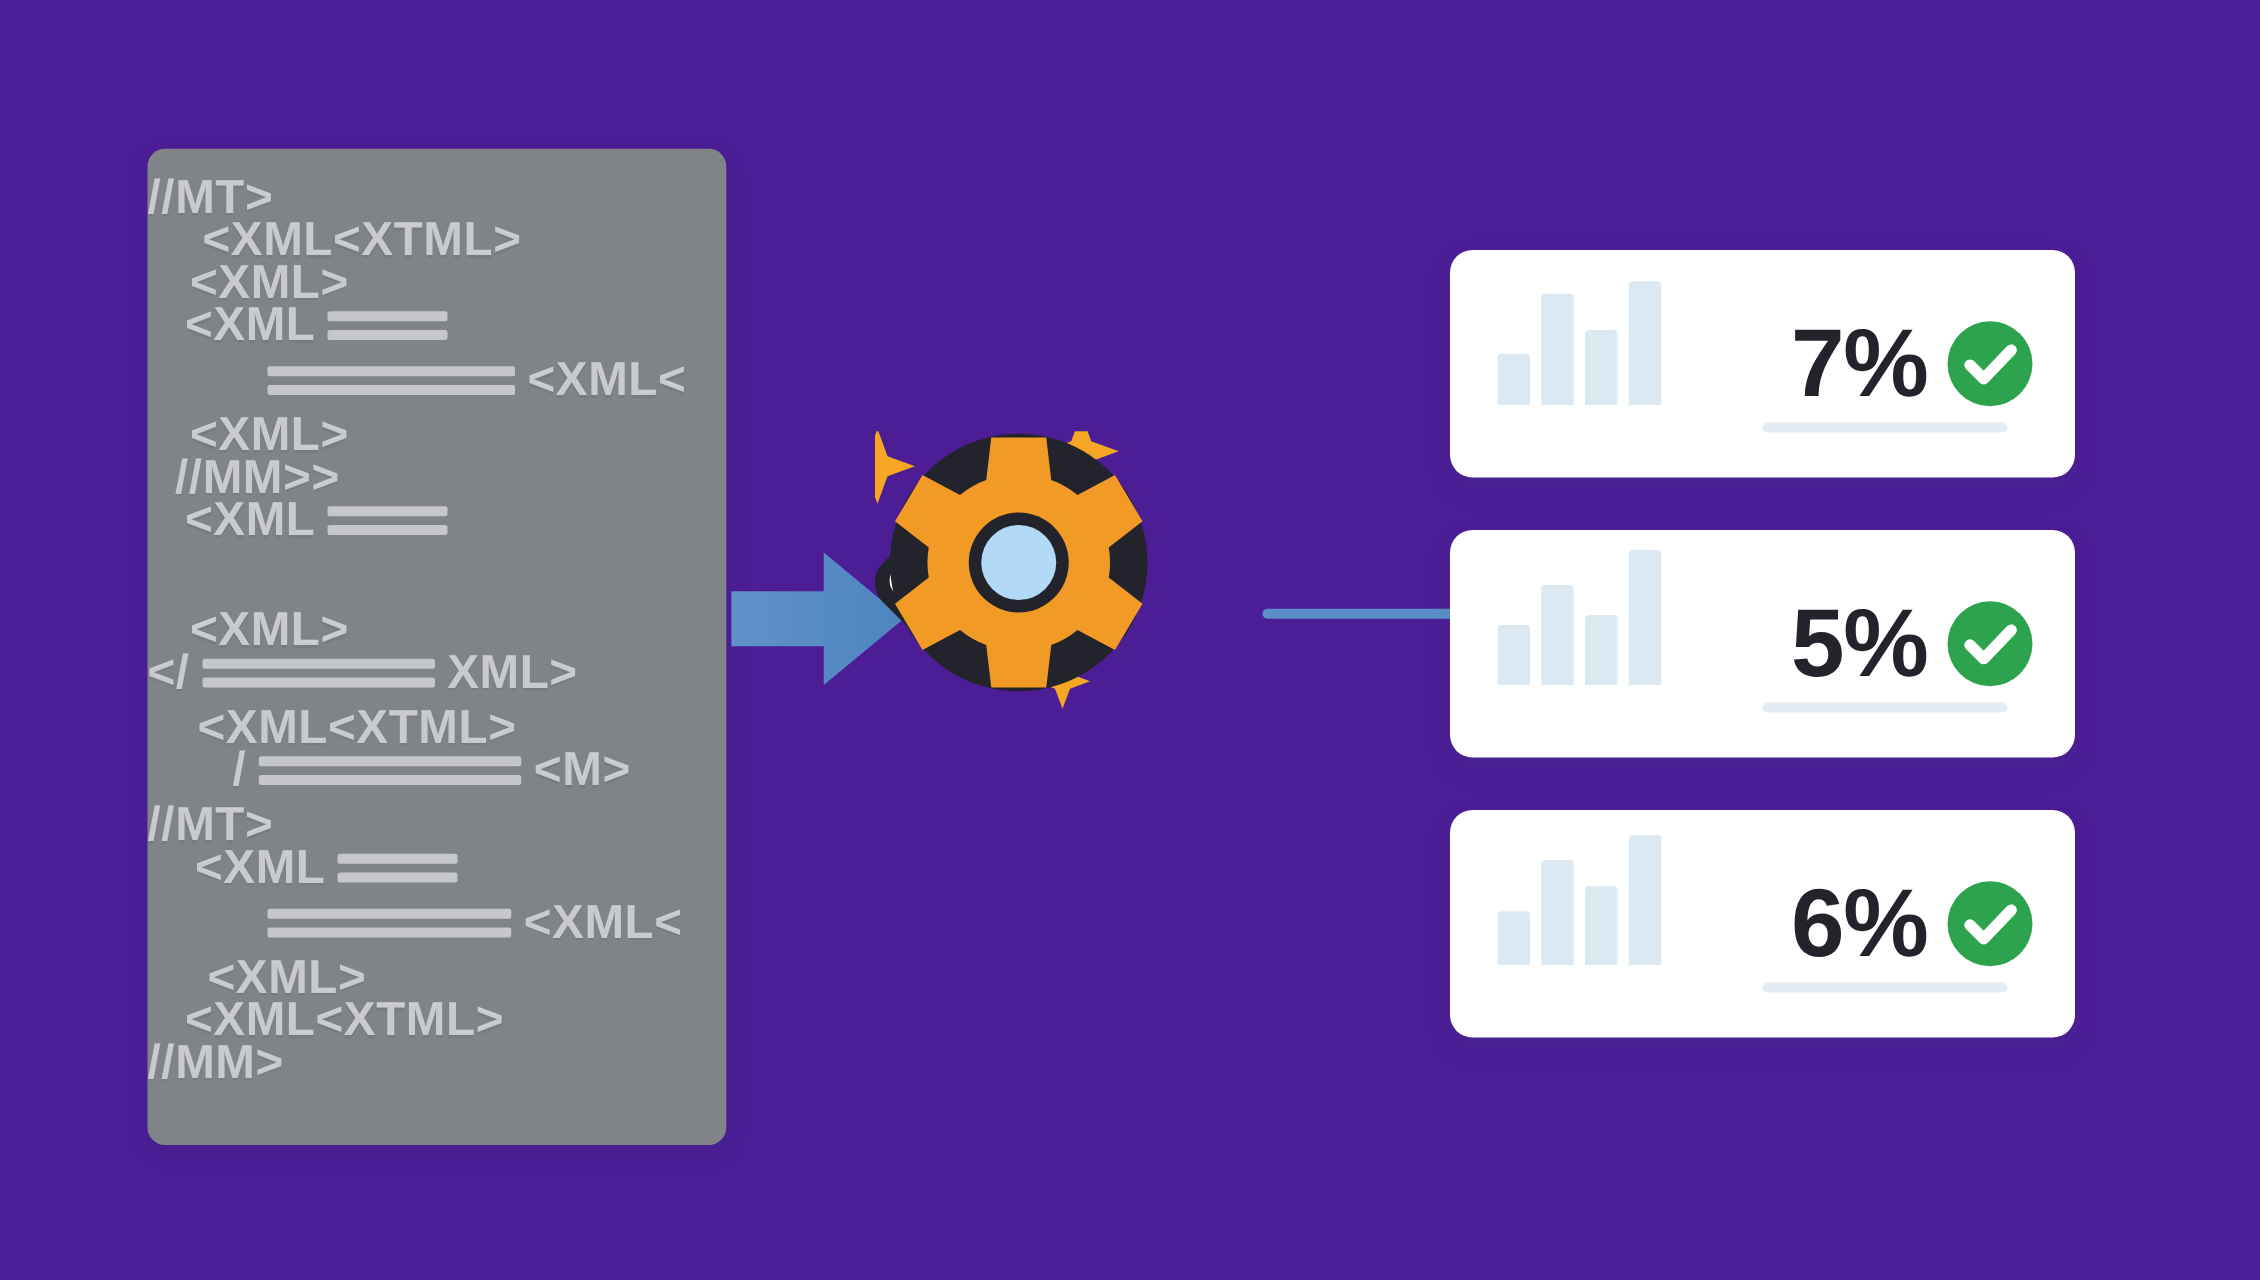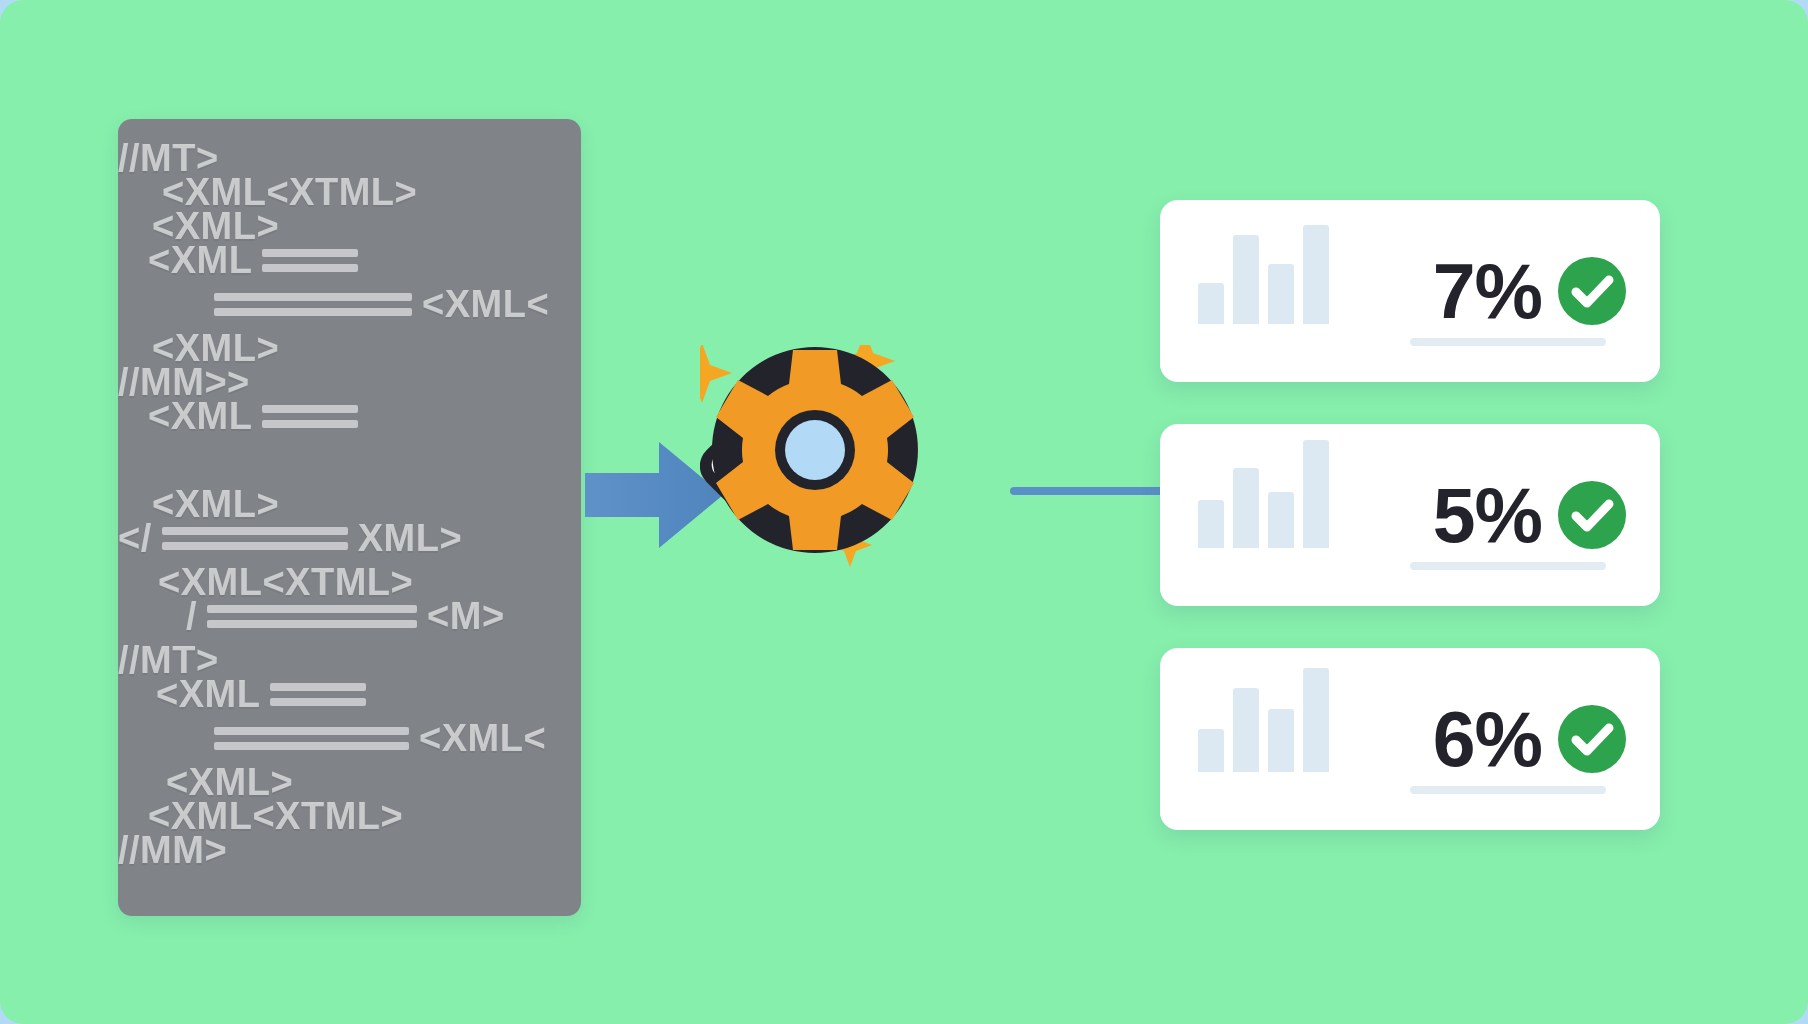--- a/index.html
+++ b/index.html
@@ -1,21 +1,21 @@
 <!DOCTYPE html>
 <html><head>
 <meta charset="utf-8">
 <style>
   html,body{margin:0;padding:0;}
   body{
     width:1808px;height:1024px;overflow:hidden;
     font-family:"Liberation Sans","DejaVu Sans",sans-serif;
     background:#b2daf7;
   }
-  #stage{position:relative;width:1808px;height:1024px;background:#86efac;border-radius:23px;}
+  #stage{position:relative;width:1808px;height:1024px;background:#4c1d95;}
 
   
   #code-panel{
     position:absolute;left:118px;top:119px;width:463px;height:797px;
     background:#808489;border-radius:14px;overflow:hidden;
     box-shadow:0 6px 18px rgba(40,70,110,.10);
   }
   .code-line{
     position:absolute;white-space:nowrap;
     font-family:"Liberation Sans","DejaVu Sans",sans-serif;
@@ -95,21 +95,21 @@
       <div class="code-line" style="left: 96px; top: 164px;">
         <span class="bars">
           <i style="width: 198px;"></i>
           <i style="width: 198px;"></i>
         </span>
         <span>&lt;XML&lt;</span>
       </div>
       <div class="code-line" style="left: 34px; top: 208px;">
         <span>&lt;XML&gt;</span>
       </div>
-      <div class="code-line" style="left: 0px; top: 242px;">
+      <div class="code-line" style="left: 0px; top: 242px; padding-left: 22px;">
         <span>//MM&gt;&gt;</span>
       </div>
       <div class="code-line" style="left: 30px; top: 276px;">
         <span>&lt;XML</span>
         <span class="bars">
           <i style="width: 96px;"></i>
           <i style="width: 96px;"></i>
         </span>
       </div>
       <div class="code-line" style="left: 34px; top: 364px;">

